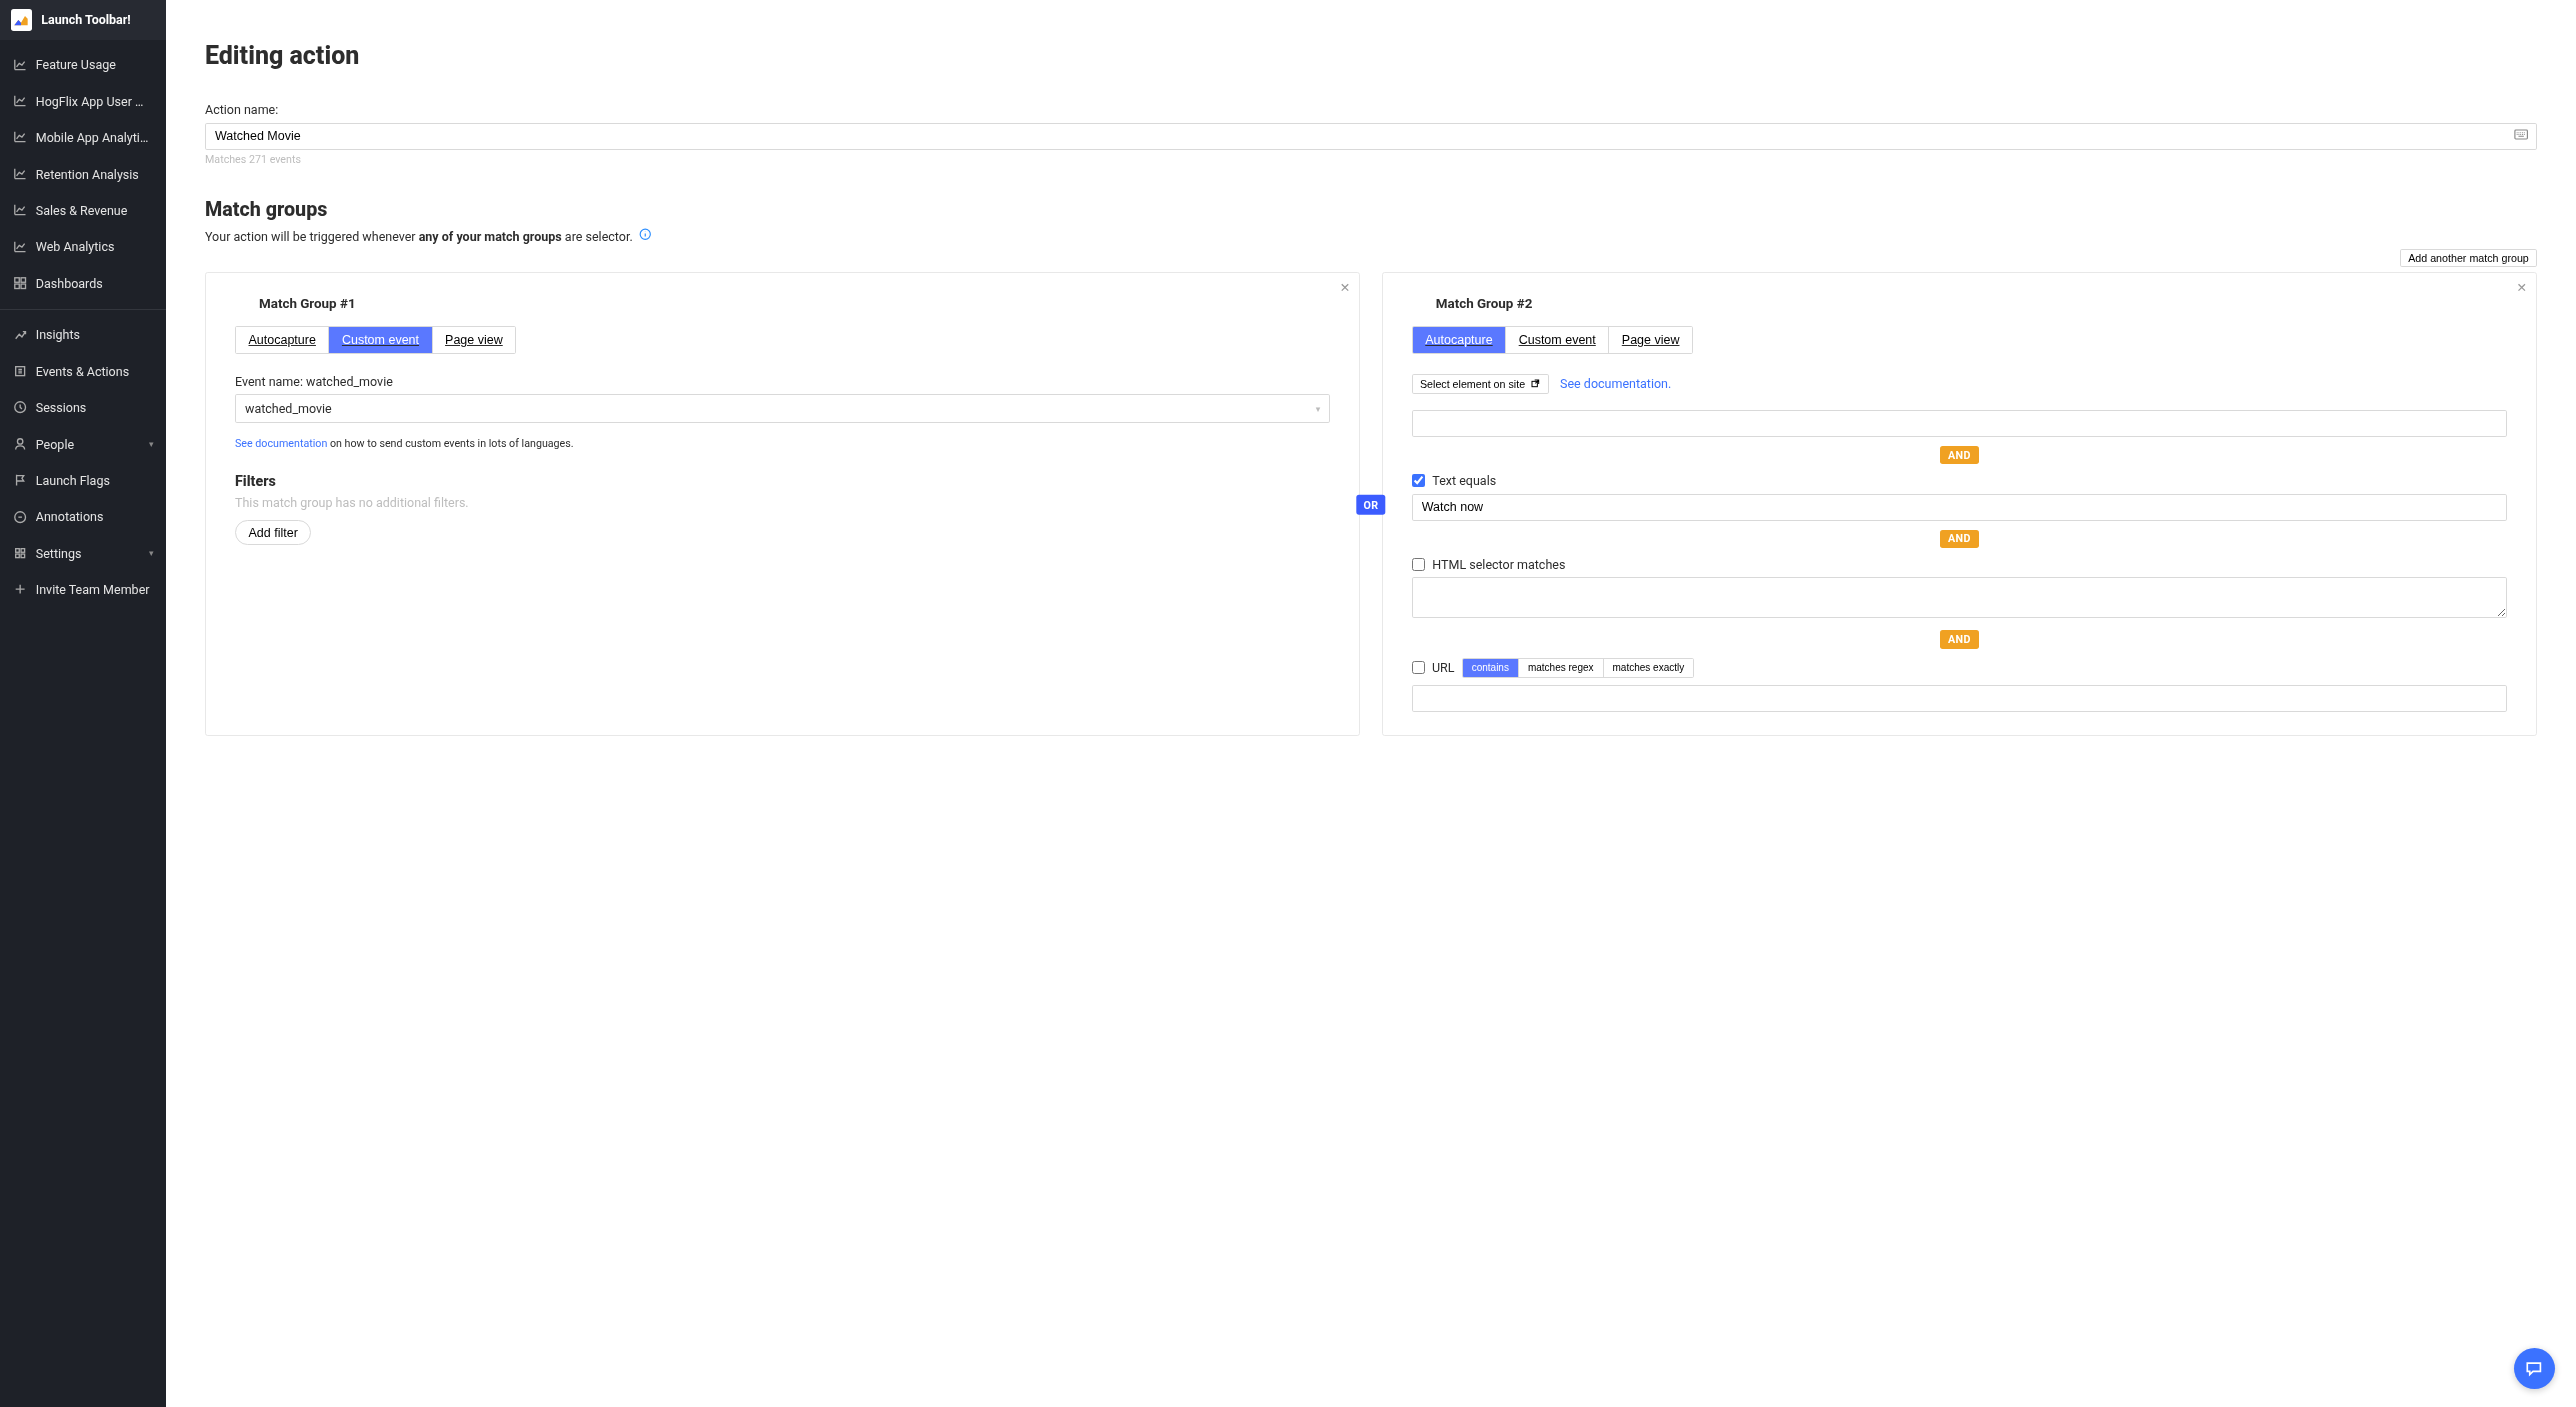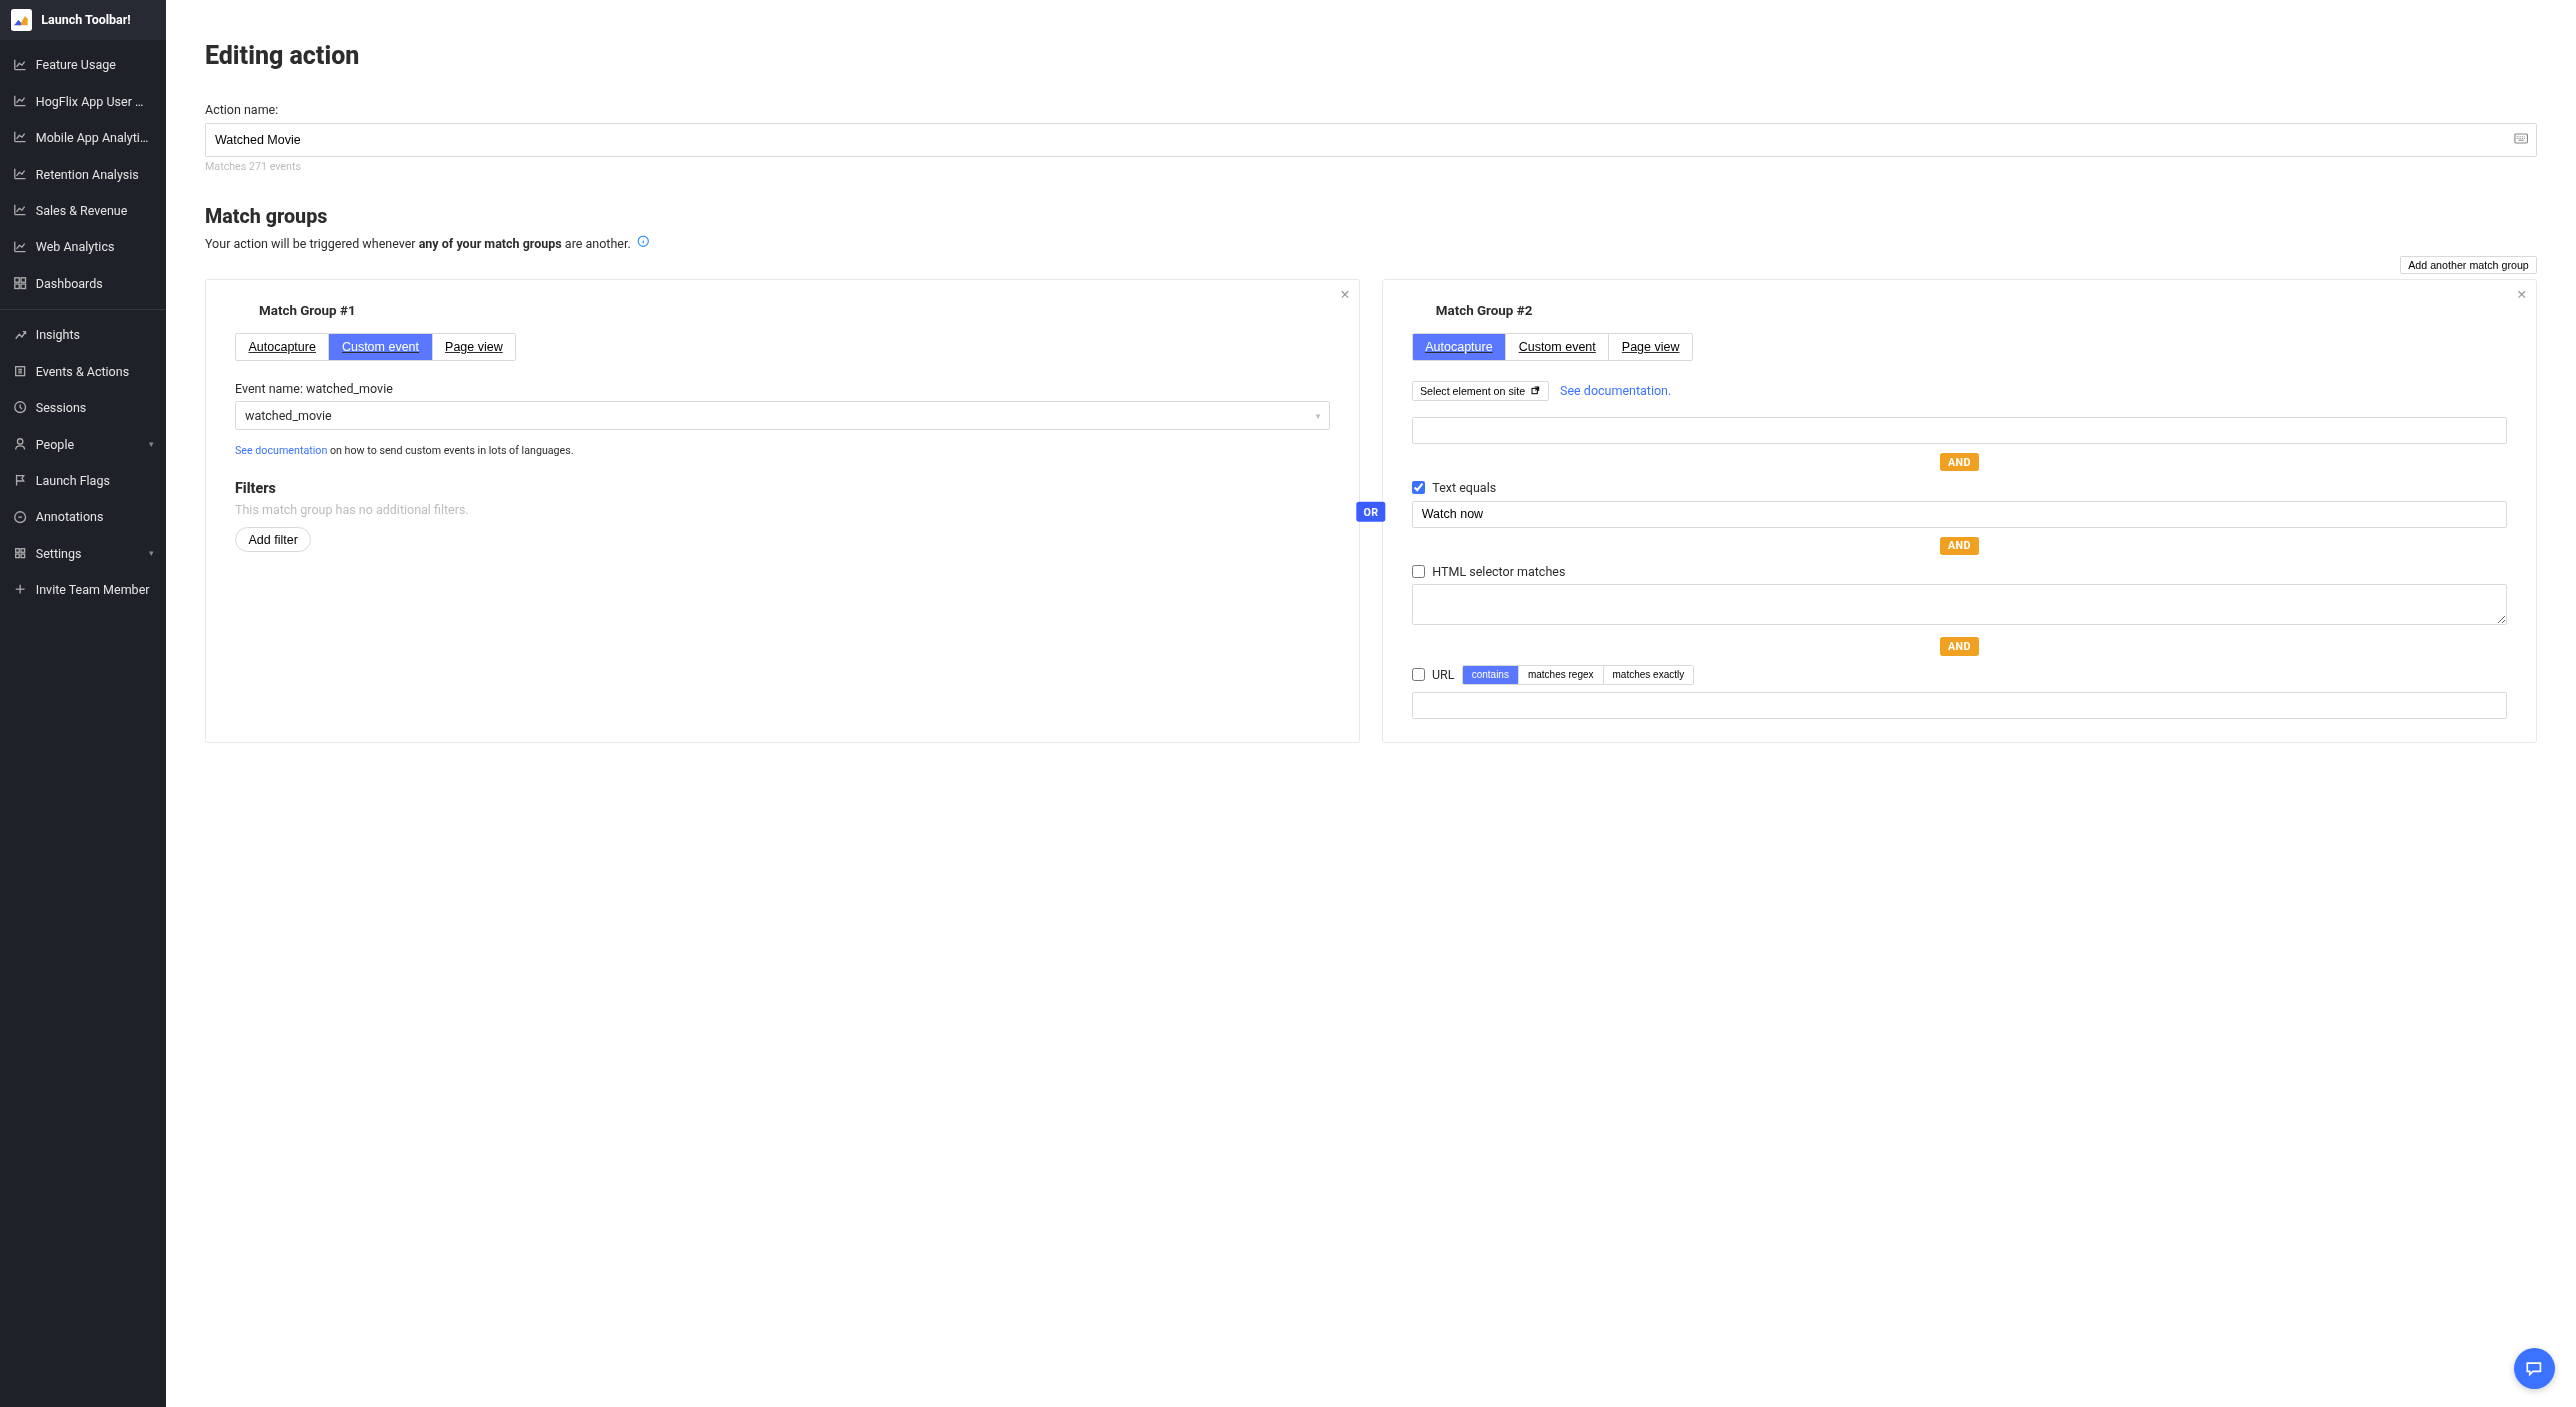--- a/index.html
+++ b/index.html
@@ -15,21 +15,21 @@
 .sidebar-divider { border: none; border-top: 0.9px solid #33363d; }
 .sidebar-item { display: flex; align-items: center; gap: 9px; padding: 10.7px 12.5px; font-size: 12.5px; color: #e4e4e4; cursor: pointer; white-space: nowrap; overflow: hidden; text-overflow: ellipsis; }
 .sidebar-item .label { overflow: hidden; text-overflow: ellipsis; flex: 1; }
 .sidebar-item .chev { color: #888; font-size: 9px; }
 .side-icon { width: 14.3px; height: 14.3px; display: inline-flex; align-items: center; justify-content: center; color: #aaa; flex-shrink: 0; }
 
 
 .main { flex: 1; overflow-y: auto; padding: 21.5px 39px 107px 39px; position: relative; }
 h1 { font-size: 25px; font-weight: 800; margin: 19.7px 0 32px 0; }
 .field-label { font-size: 12.5px; margin-bottom: 5.4px; }
-.text-input { width: 100%; height: 34px; border: 0.9px solid #d9d9d9; border-radius: 1.8px; padding: 3.6px 32px 3.6px 9px; font-size: 12.5px; }
+.text-input { width: 100%; height: 27px; border: 0.9px solid #d9d9d9; border-radius: 1.8px; padding: 3.6px 32px 3.6px 9px; font-size: 12.5px; }
 .name-wrap { position: relative; }
 .input-icon { position: absolute; right: 9px; top: 50%; transform: translateY(-50%); color: #888; }
 .hint { color: #bdbdbd; font-size: 10.7px; margin-top: 3.6px; }
 
 h2 { font-size: 19.7px; font-weight: 800; margin-top: 32px; }
 .subline { font-size: 12.5px; margin-top: 7.2px; }
 .subline b { font-weight: 700; }
 .info-icon { color: #2c8eff; margin-left: 3.6px; display:inline-block; }
 
 .groups-controls { display: flex; justify-content: flex-end; margin-top: 5.4px; margin-bottom: 5.4px; }
@@ -240,21 +240,21 @@
         <svg width="14.3" height="12.5" viewBox="0 0 16 14" stroke="currentColor" fill="none" stroke-width="1.3">
             <rect x="1" y="2" width="14" height="10" rx="1"></rect>
             <path d="M3 5h1M5 5h1M7 5h1M9 5h1M11 5h1M3 7h1M5 7h1M7 7h1M9 7h1M11 7h1M5 9h6"></path>
           </svg>
       </span>
     </div>
     <div class="hint">Matches 271 events</div>
 
     <h2>Match groups</h2>
     <div class="subline">
-      <span>Your action will be triggered whenever </span><b>any of your match groups</b><span> are another.</span>
+      <span>Your action will be triggered whenever </span><b>any of your match groups</b><span> are selector.</span>
       <span class="info-icon"><svg width="12.5" height="12.5" viewBox="0 0 16 16" stroke="currentColor" fill="none" stroke-width="1.5">
             <circle cx="8" cy="8" r="6.5"></circle>
             <path d="M8 7 L8 11 M8 4.8 L8 5"></path>
           </svg></span>
     </div>
 
     <div class="groups-controls">
       <button class="btn btn-sm">Add another match group</button>
     </div>
 

